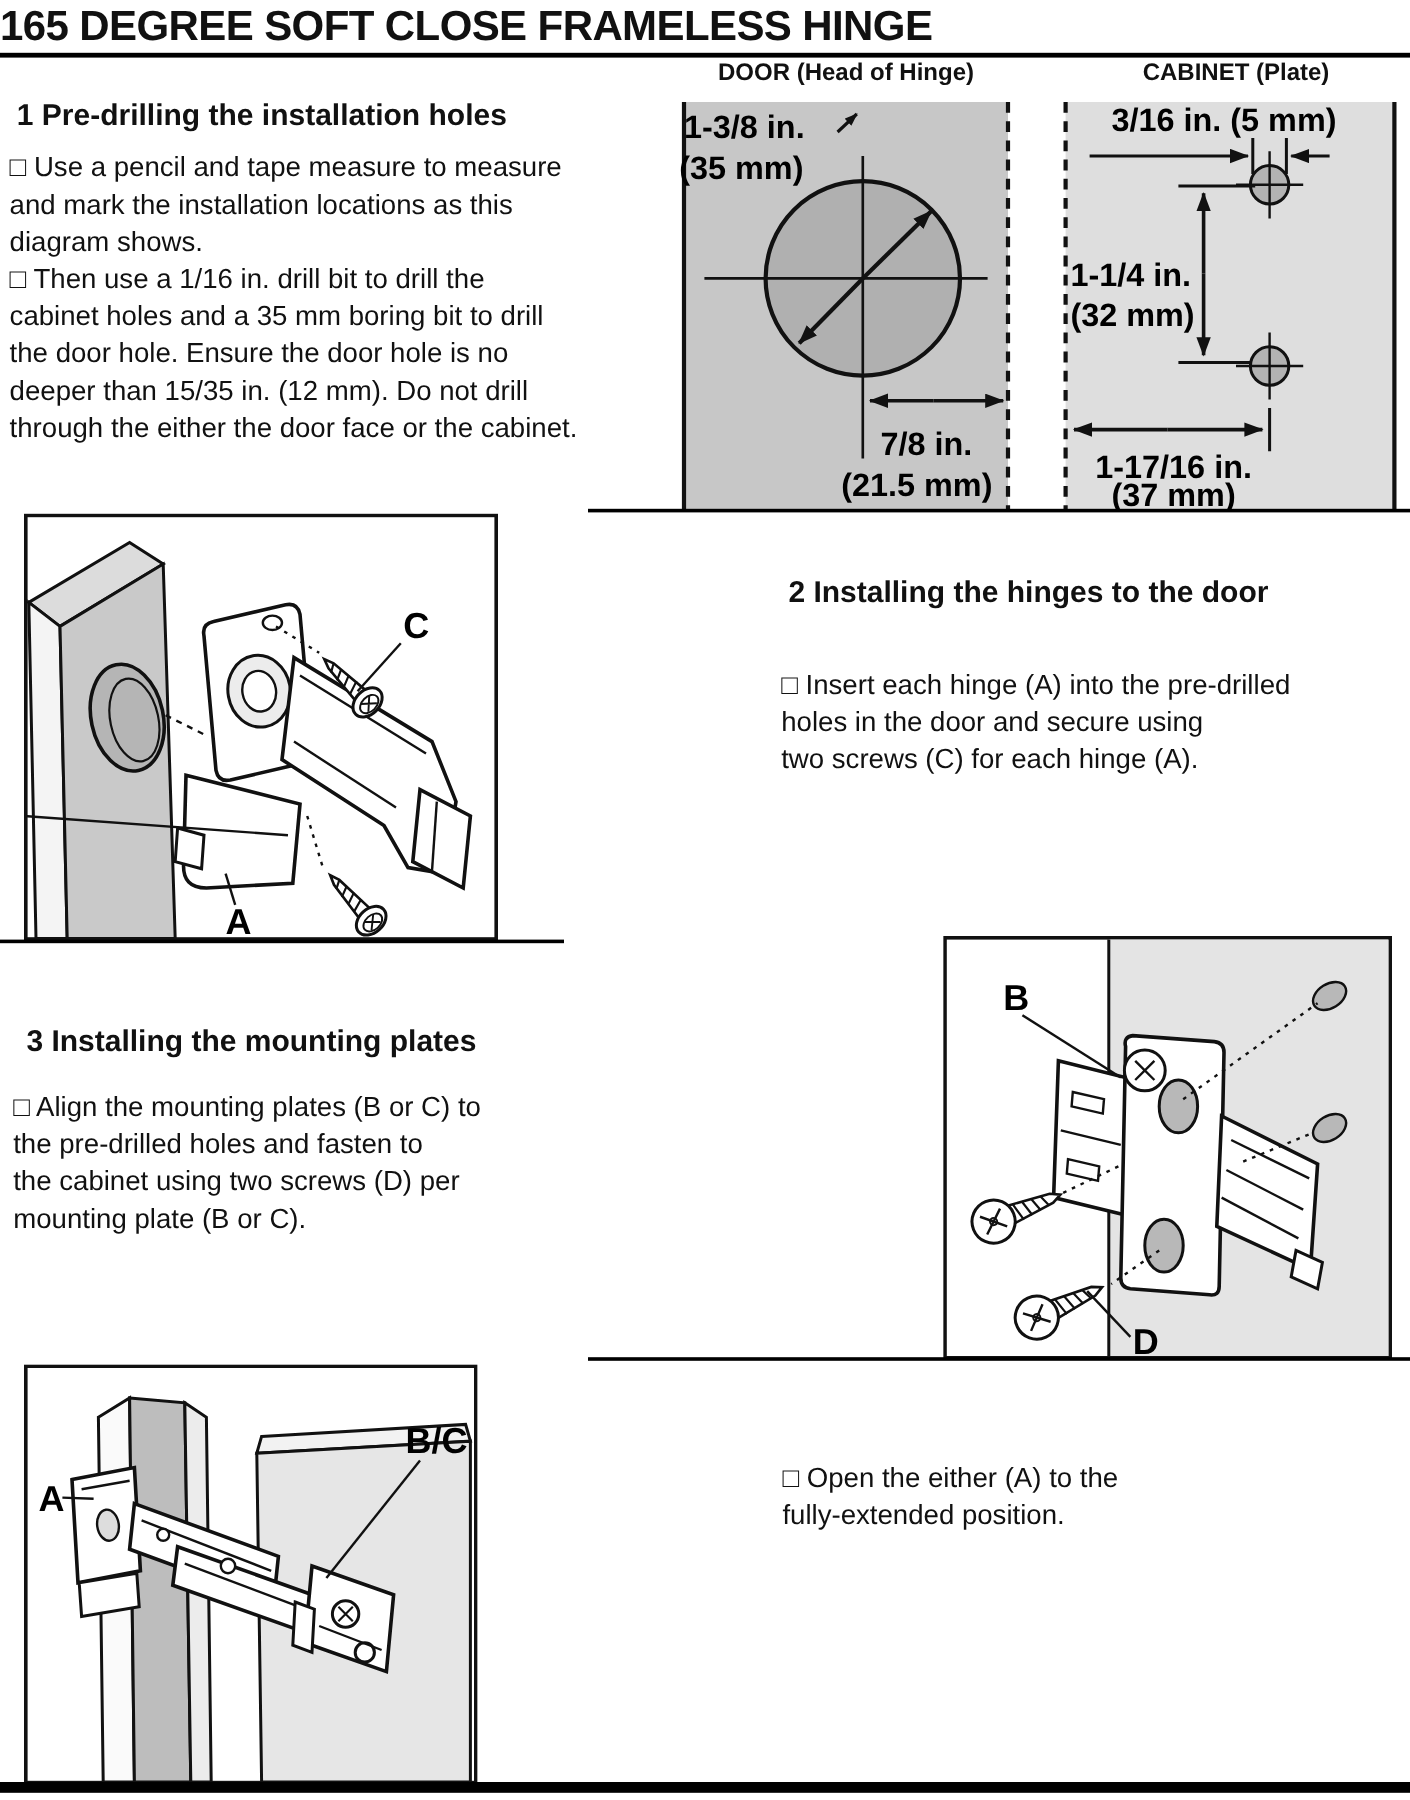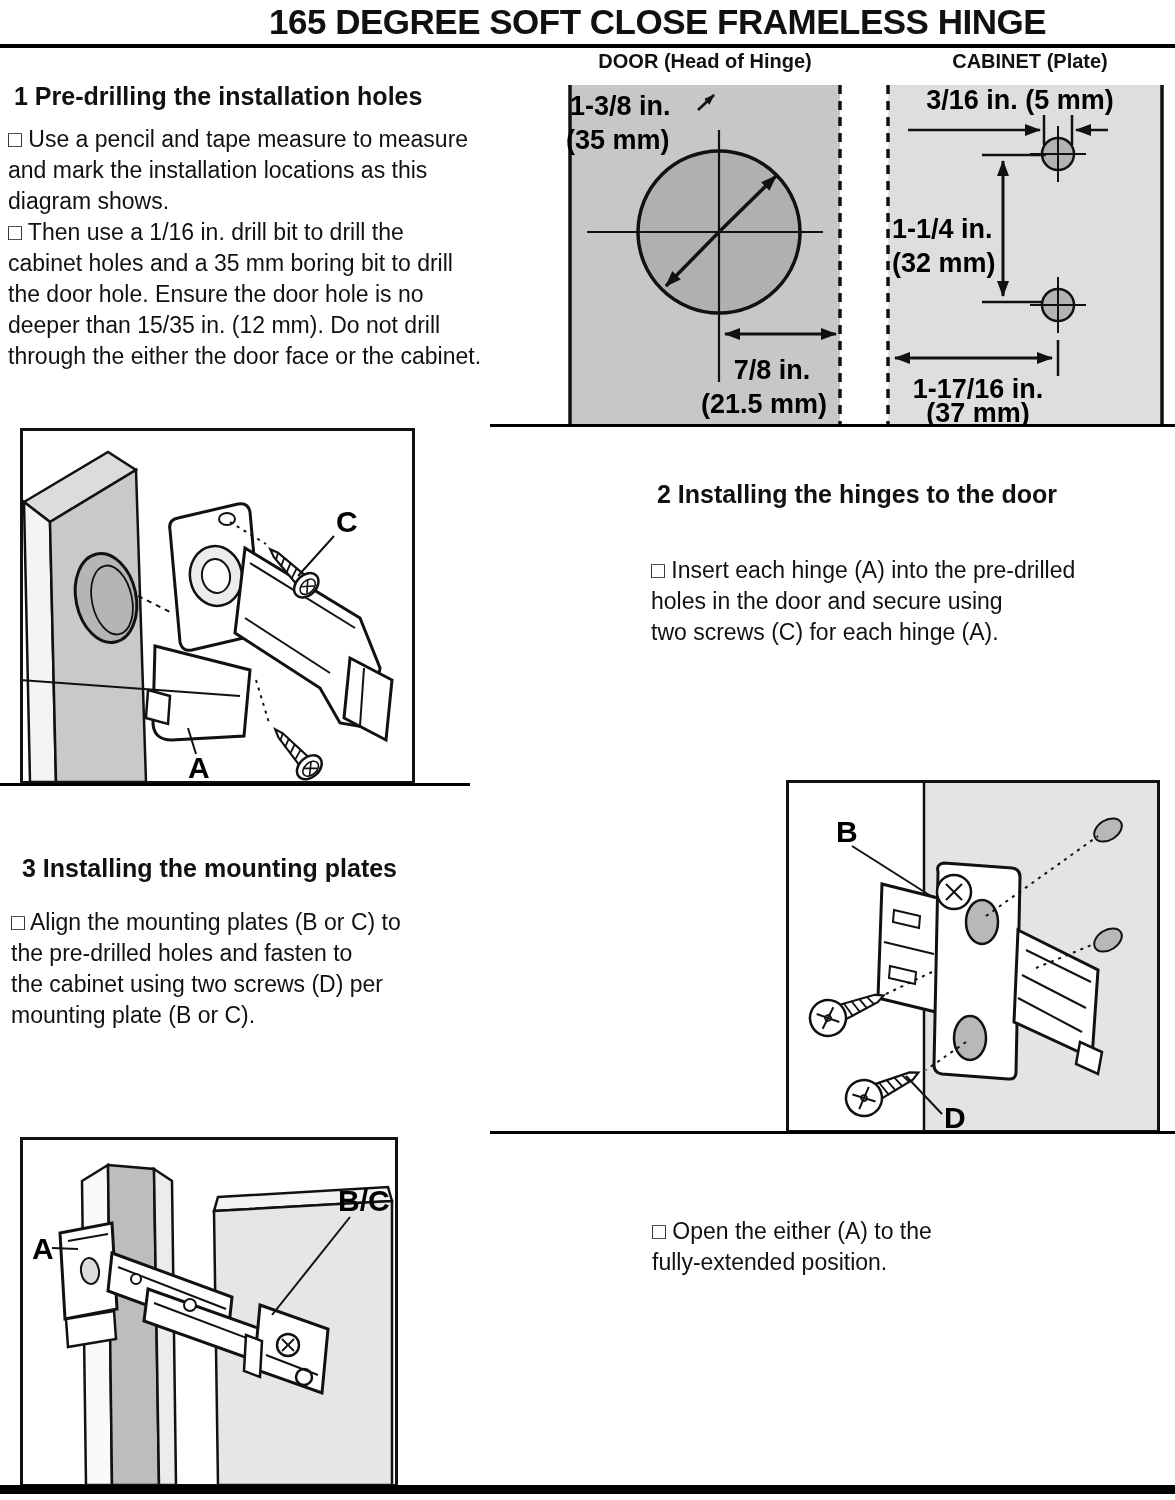--- a/index.html
+++ b/index.html
@@ -1,19 +1,19 @@
 <!DOCTYPE html>
 <html><head>
 <meta charset="utf-8">
 <style>
   html,body{margin:0;padding:0;background:#fff;}
   .page{position:relative;width:1175px;height:1500px;background:#fff;overflow:hidden;
         font-family:"Liberation Sans",sans-serif;color:#111;}
   .hr{position:absolute;background:#000;}
-  .title{position:absolute;left:0;top:2px;width:1046px;text-align:right;
+  .title{position:absolute;left:0;top:2px;width:1046px;text-align:left;
          font-size:35px;font-weight:bold;letter-spacing:-0.5px;}
   .colhead{position:absolute;font-size:20px;font-weight:bold;text-align:center;top:50px;}
   .sechead{position:absolute;font-size:25px;font-weight:bold;white-space:nowrap;}
   .body{position:absolute;font-size:23px;line-height:31px;white-space:pre-line;}
   .fig{position:absolute;}
   svg text{font-family:"Liberation Sans",sans-serif;}
   .dim{font-size:27px;font-weight:bold;}
   .lbl{font-size:30px;font-weight:bold;}
 </style>
 </head>

